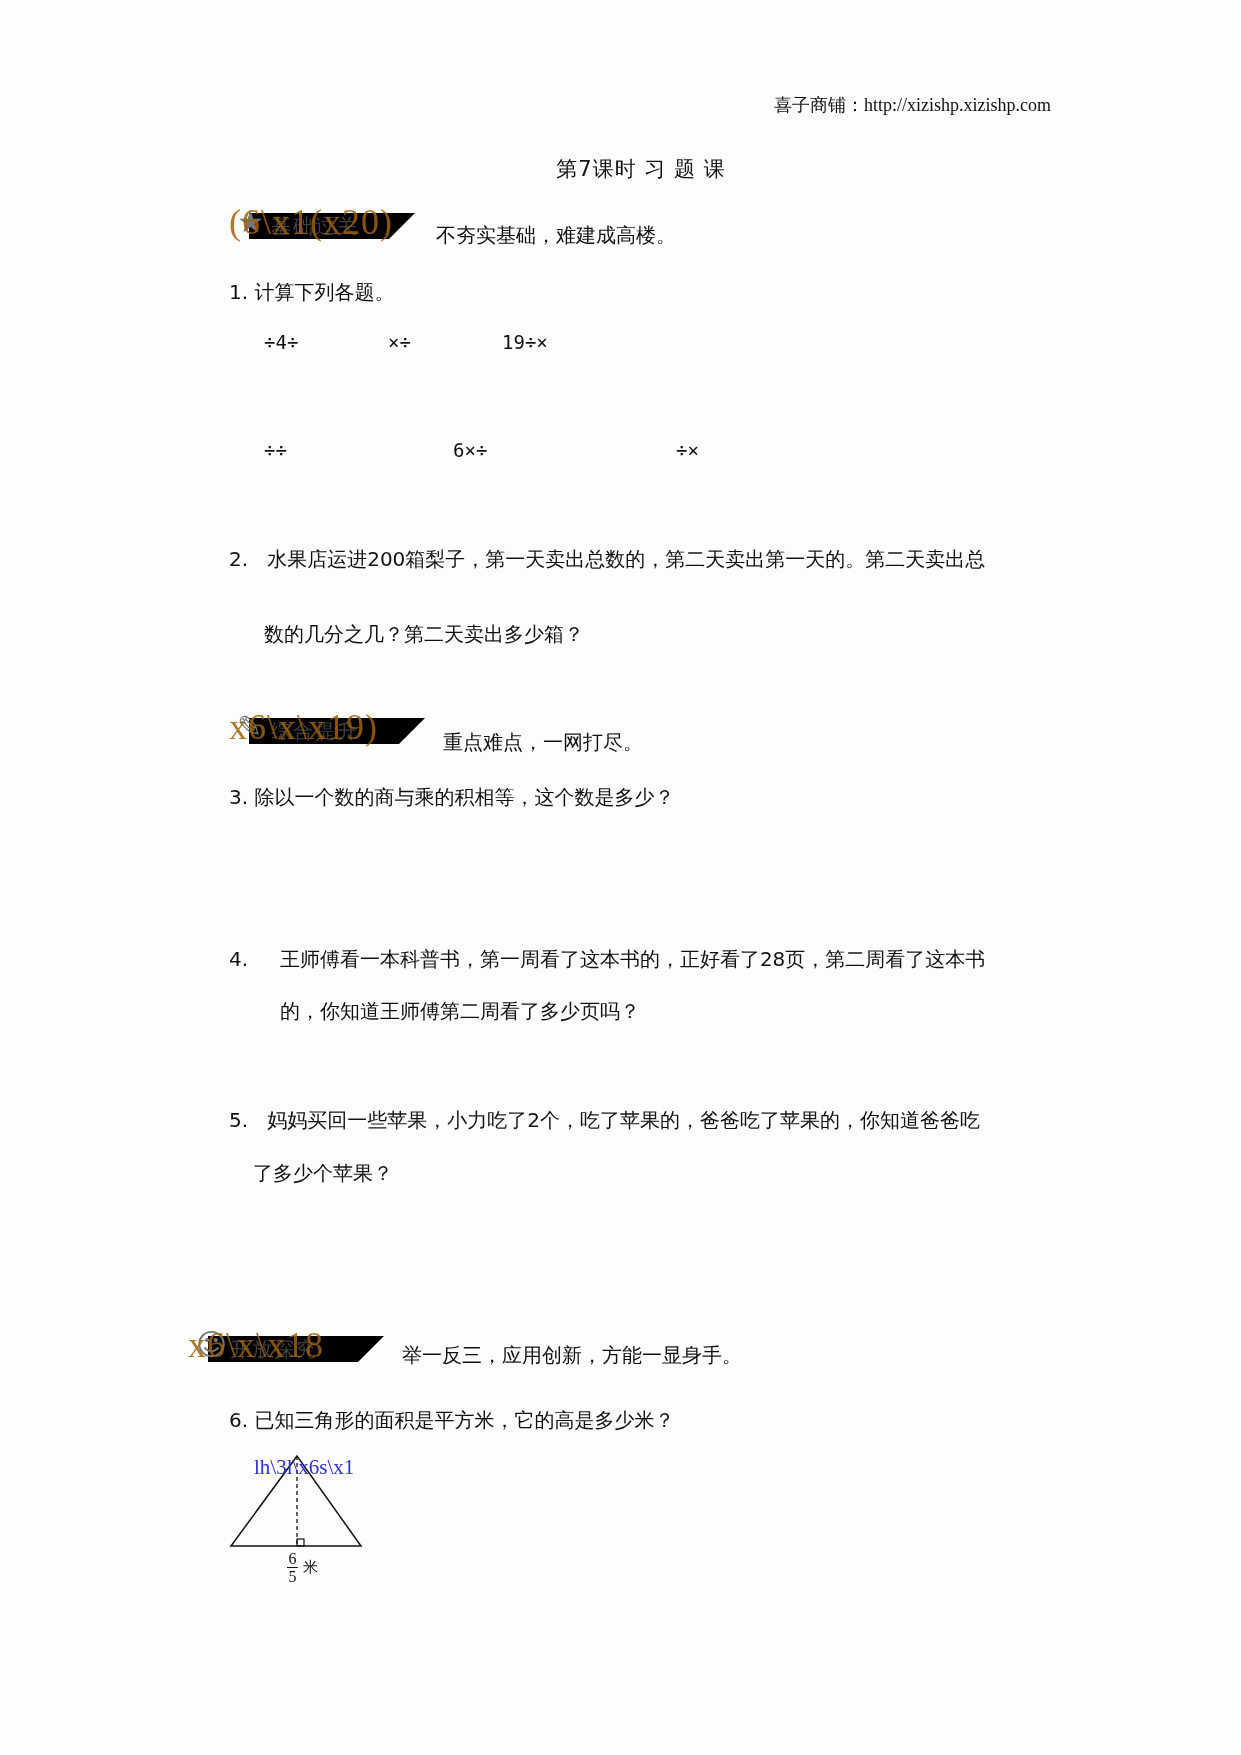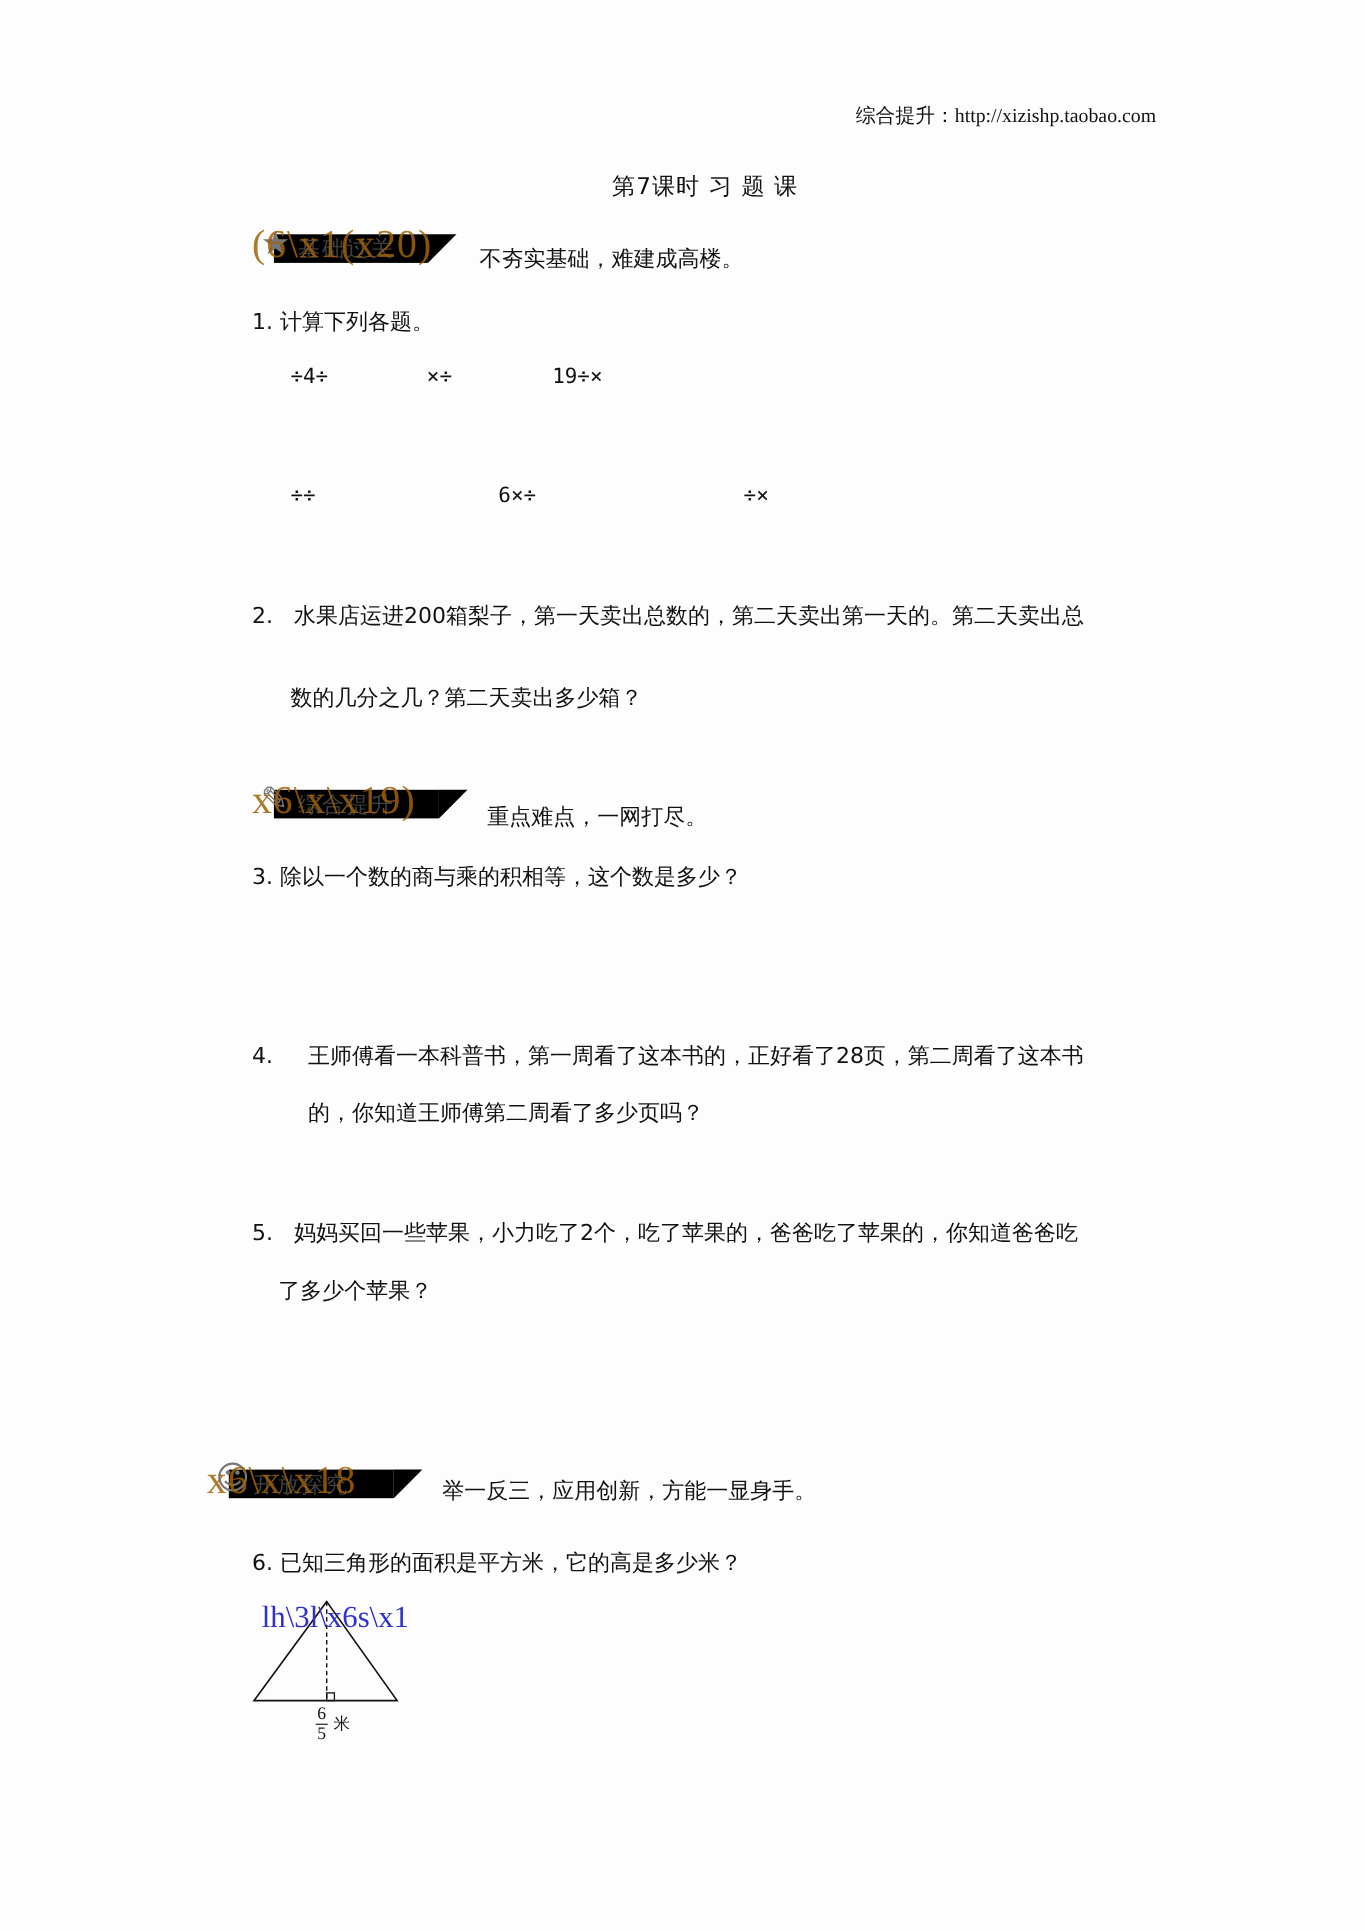--- a/index.html
+++ b/index.html
@@ -12,27 +12,27 @@
   .banner { position:absolute; height:34px; }
   .banner .bar { position:absolute; left:20px; top:6px; height:26px; background:#000; }
   .banner .bar::after { content:""; position:absolute; right:-26px; top:0; width:0; height:0;
         border-top:26px solid #000; border-right:26px solid transparent; }
   .banner .btxt { position:absolute; left:42px; top:6px; color:#404040; font-size:20px; letter-spacing:2px; line-height:26px; }
   .banner .wm { position:absolute; left:0; top:-6px; color:#a16207; font-family:"Liberation Serif", serif;
         font-size:36px; opacity:.85; letter-spacing:1px; }
   .banner .star { position:absolute; left:8px; top:0px; width:30px; height:30px; color:#777; font-size:30px; line-height:30px; }
   .motto { font-size:20px; }
   .calc { font-size:19px; font-family:"DejaVu Sans Mono", monospace; }
-  .overlay { font-family:"Liberation Serif", serif; color:#3030d0; font-size:28px; }
+  .overlay { font-family:"Liberation Serif", serif; color:#3030d0; font-size:21px;margin-left:16px; }
   .frac { font-family:"Liberation Serif", serif; font-size:16px; text-align:center; line-height:15px; }
 </style>
 </head>
 <body>
 
-<div class="abs header">综合提升：http://xizishp.taobao.com</div>
+<div class="abs header">喜子商铺：http://xizishp.xizishp.com</div>
 <div class="abs title">第7课时  习  题  课</div>
 
 <div class="banner" style="left:229px; top:207px; width:200px;">
   <div class="bar" style="width:140px;"></div>
   <span class="star">★</span>
   <span class="btxt">基础过关</span>
   <span class="wm">(6\x1(x20)</span>
 </div>
 <div class="abs motto" style="left:436px; top:222px;">不夯实基础，难建成高楼。</div>
 

